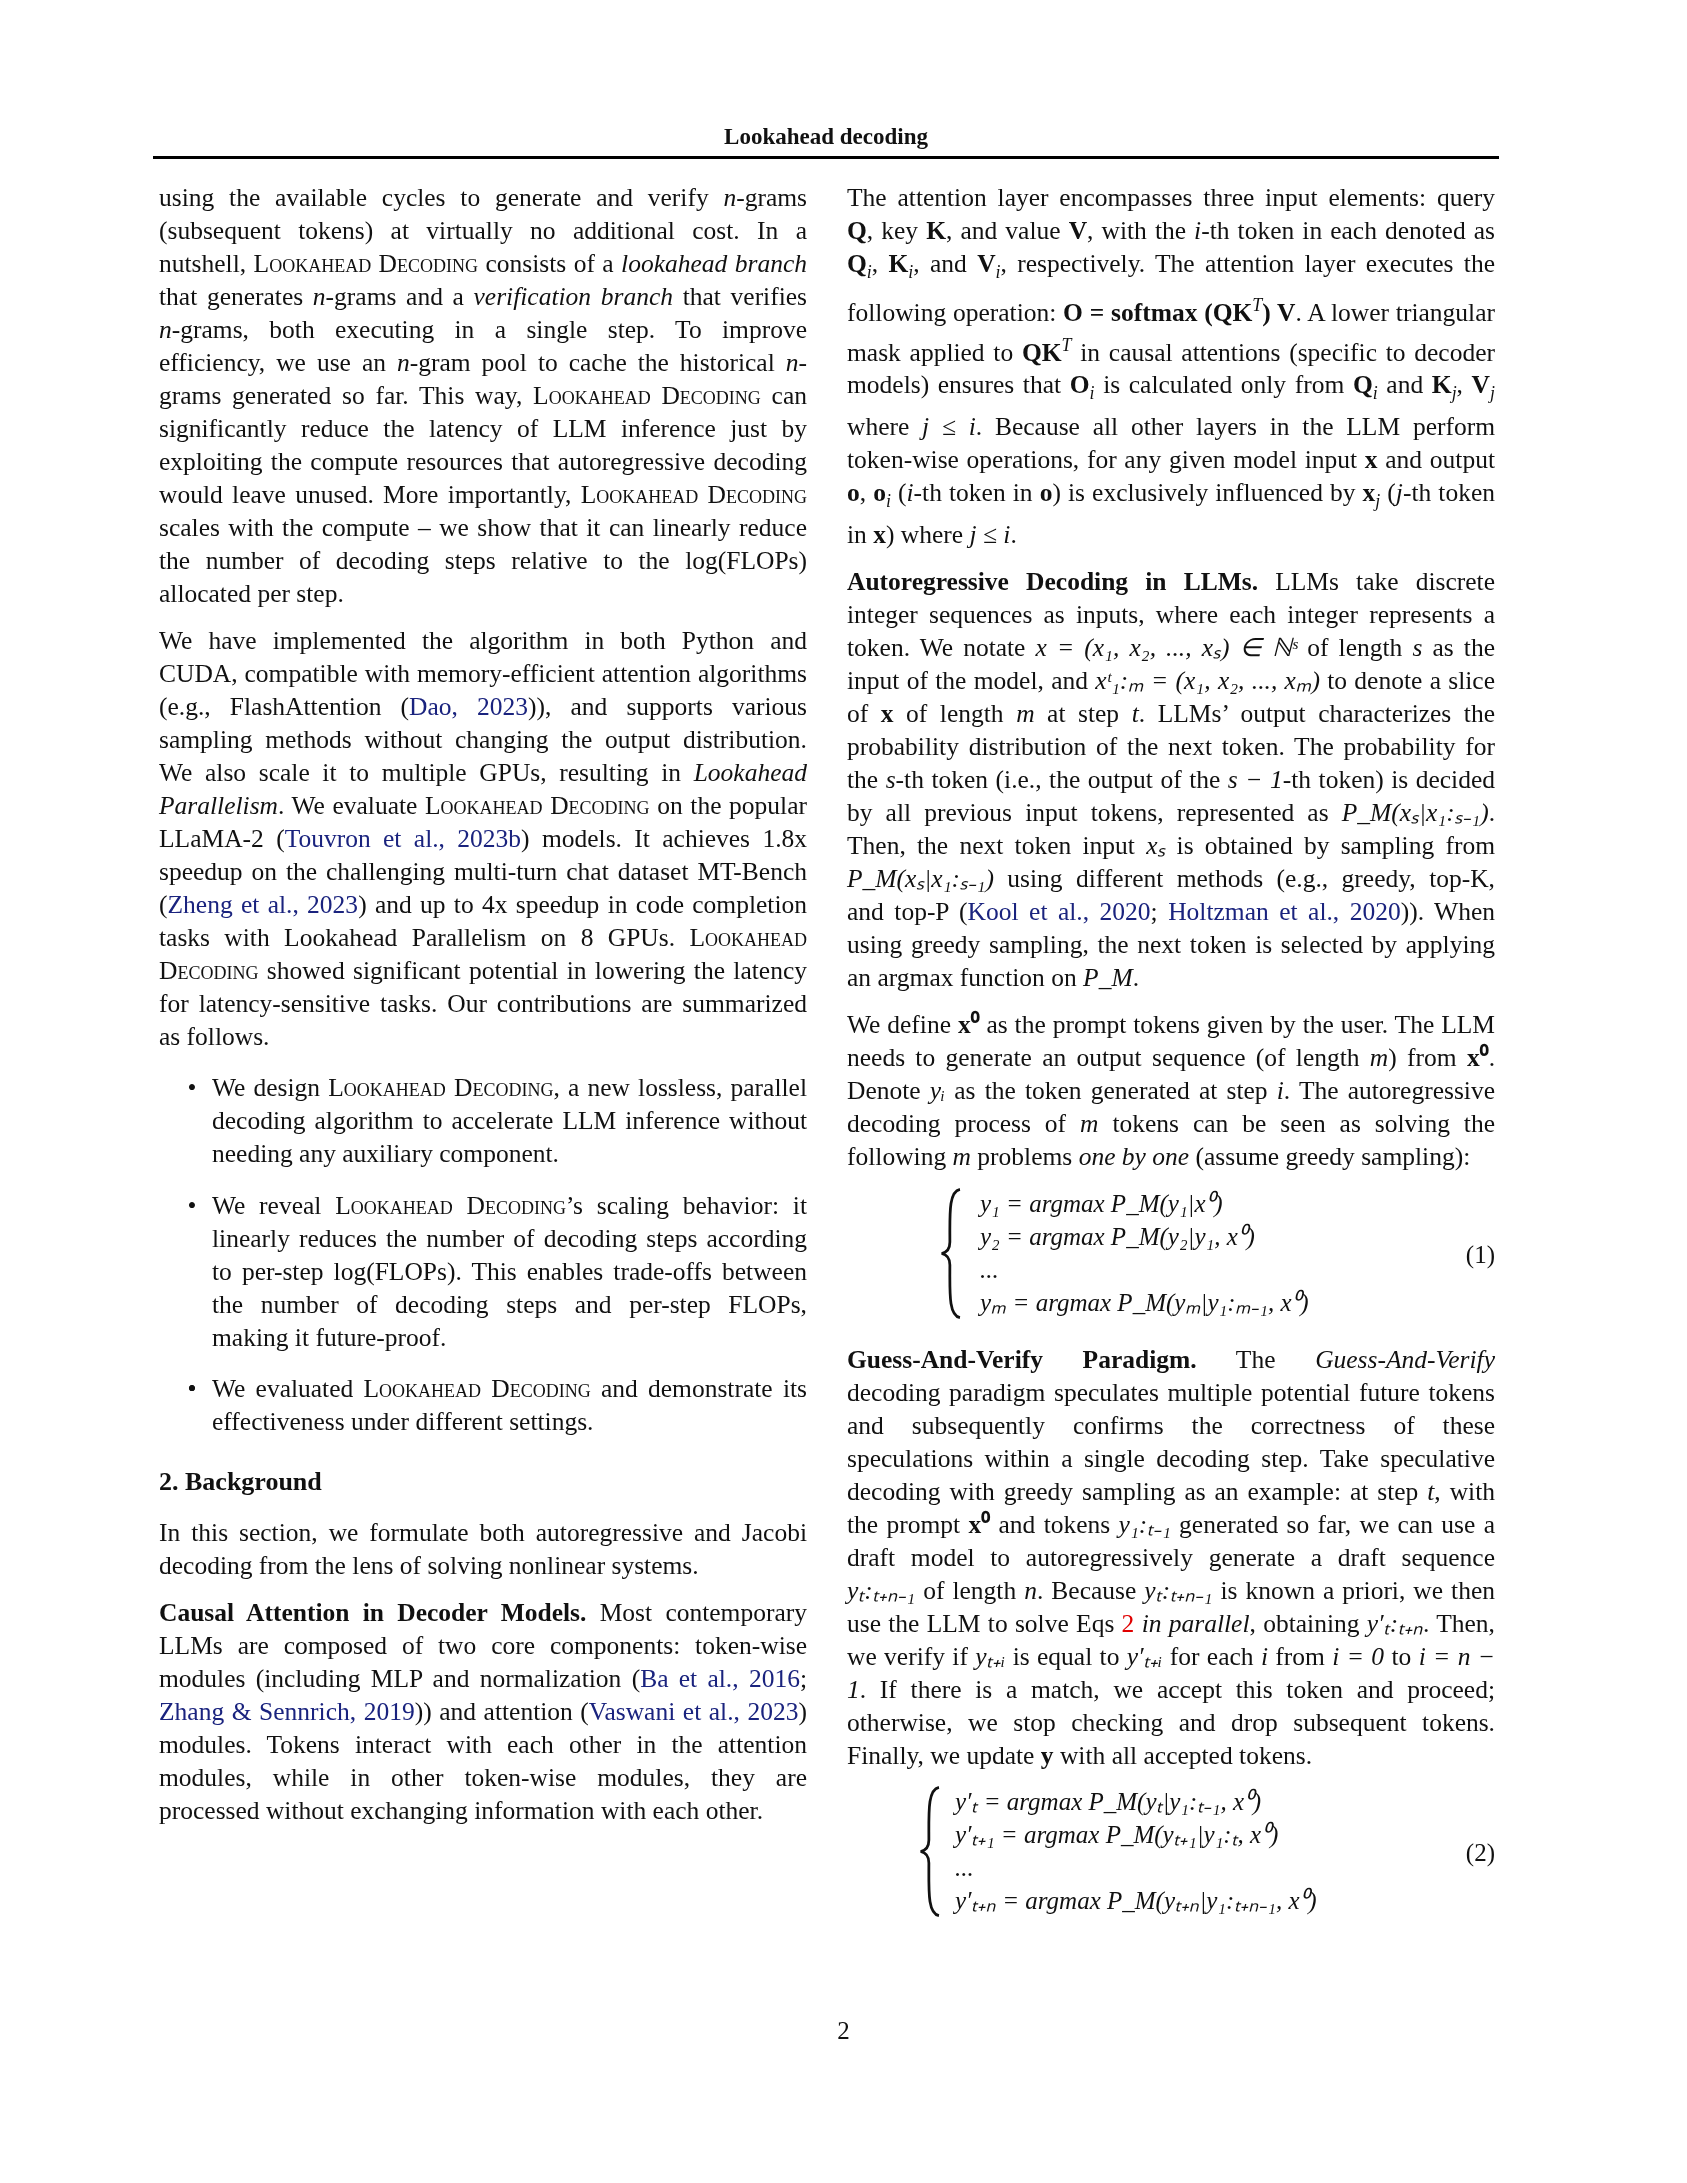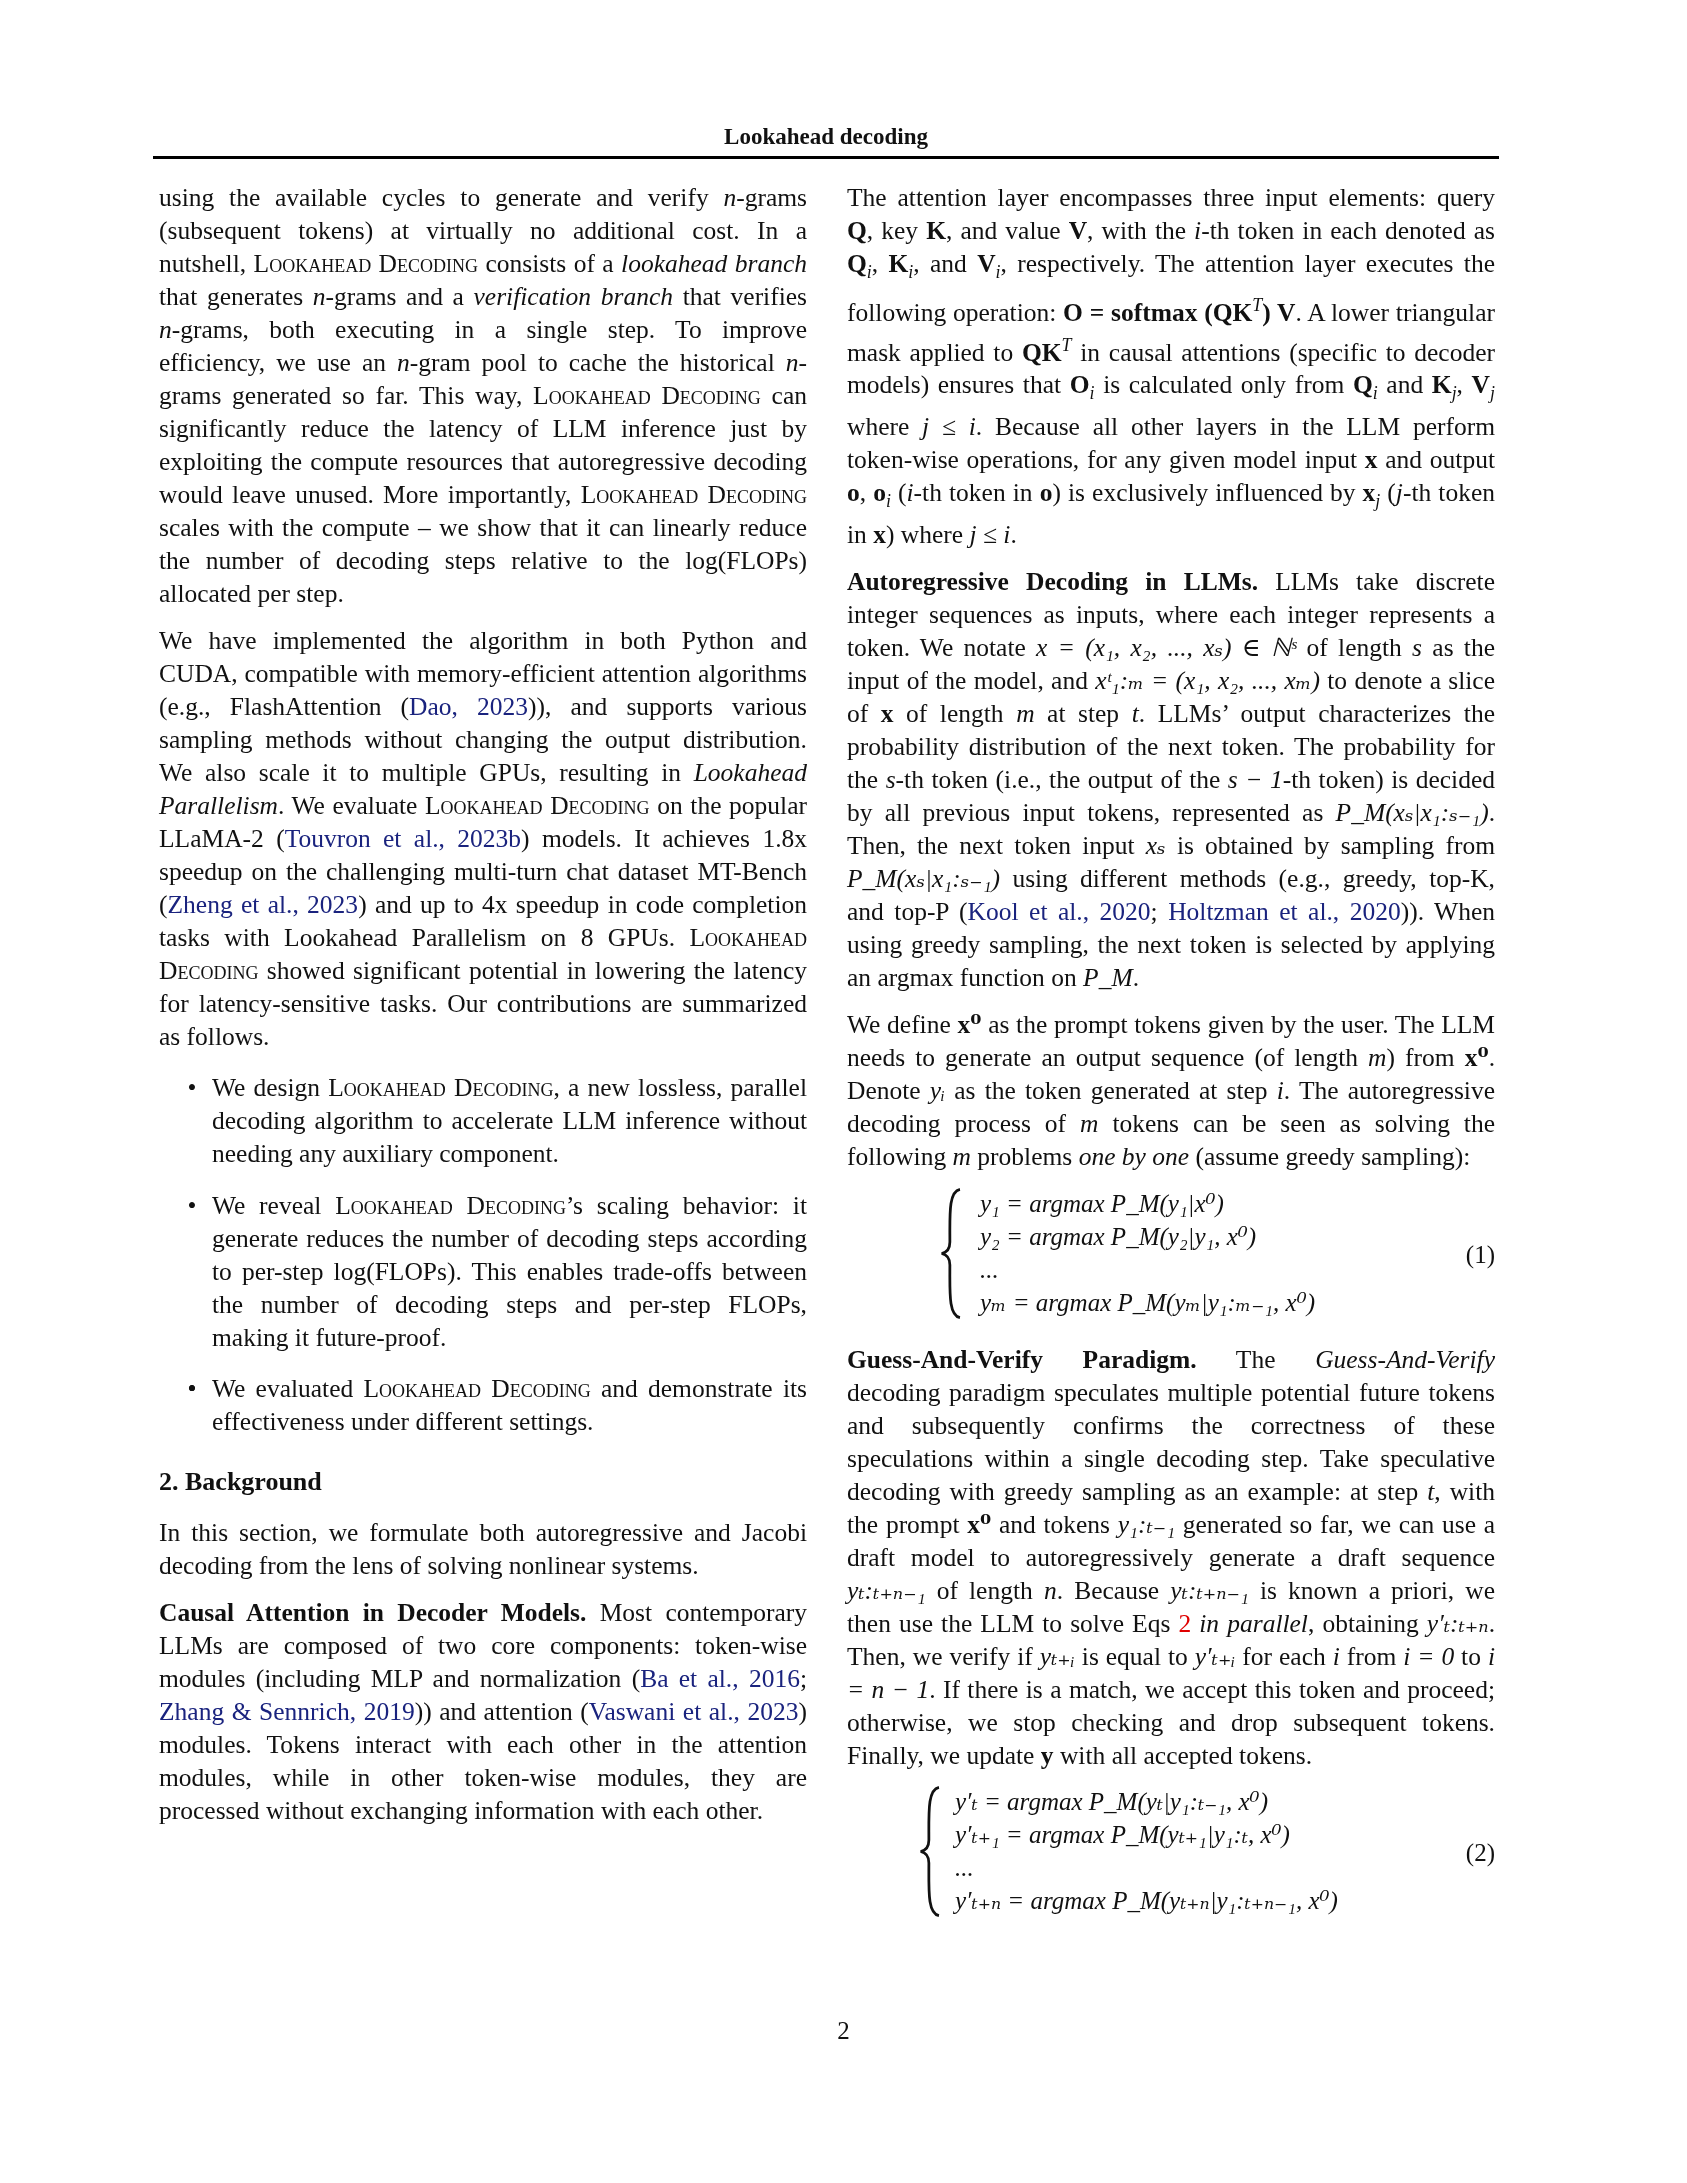--- a/index.html
+++ b/index.html
@@ -10,21 +10,21 @@
   }
   .running-head {
     position: absolute; left: 153px; top: 123px; width: 1346px;
     text-align: center; font-weight: bold; font-size: 23px; line-height: 27.6px;
   }
   .head-rule {
     position: absolute; left: 153px; top: 156px; width: 1346px; height: 2.8px; background: #000;
   }
   .col { position: absolute; top: 181px; width: 648px; font-size: 25.5px; line-height: 33px; text-align: justify; }
   .col.left { left: 159px; }
-  .col.right { left: 847px; }
+  .col.right { left: 847px; font-family: Liberation Serif, serif; }
   p { margin: 0 0 13.8px 0; }
   .sc { font-variant: small-caps; }
   .cite { color: #1a237e; }
   .ref-red { color: #e00000; }
   .math { font-style: italic; }
   .runin { font-weight: bold; }
   ul.contrib { list-style: none; margin: 18.4px 0 13.8px 0; padding: 0; }
   ul.contrib li { position: relative; padding-left: 53px; margin-bottom: 18.4px; }
   ul.contrib li .bullet { position: absolute; left: 28.5px; top: 0; }
   h2.section {
@@ -50,21 +50,21 @@
   <p>
     <span>using the available cycles to generate and verify </span><span class="math">n</span><span>-grams (subsequent tokens) at virtually no additional cost. In a nutshell, </span><span class="sc">Lookahead Decoding</span><span> consists of a </span><em>lookahead branch</em><span> that generates </span><span class="math">n</span><span>-grams and a </span><em>verification branch</em><span> that verifies </span><span class="math">n</span><span>-grams, both executing in a single step. To improve efficiency, we use an </span><span class="math">n</span><span>-gram pool to cache the historical </span><span class="math">n</span><span>-grams generated so far. This way, </span><span class="sc">Lookahead Decoding</span><span> can significantly reduce the latency of LLM inference just by exploiting the compute resources that autoregressive decoding would leave unused. More importantly, </span><span class="sc">Lookahead Decoding</span><span> scales with the compute – we show that it can linearly reduce the number of decoding steps relative to the log(FLOPs) allocated per step.</span>
   </p>
 
   <p>
     <span>We have implemented the algorithm in both Python and CUDA, compatible with memory-efficient attention algorithms (e.g., FlashAttention (</span><a class="cite">Dao, 2023</a><span>)), and supports various sampling methods without changing the output distribution. We also scale it to multiple GPUs, resulting in </span><em>Lookahead Parallelism</em><span>. We evaluate </span><span class="sc">Lookahead Decoding</span><span> on the popular LLaMA-2 (</span><a class="cite">Touvron et al., 2023b</a><span>) models. It achieves 1.8x speedup on the challenging multi-turn chat dataset MT-Bench (</span><a class="cite">Zheng et al., 2023</a><span>) and up to 4x speedup in code completion tasks with Lookahead Parallelism on 8 GPUs. </span><span class="sc">Lookahead Decoding</span><span> showed significant potential in lowering the latency for latency-sensitive tasks. Our contributions are summarized as follows.</span>
   </p>
 
   <ul class="contrib">
     <li><span class="bullet">•</span><span>We design </span><span class="sc">Lookahead Decoding</span><span>, a new lossless, parallel decoding algorithm to accelerate LLM inference without needing any auxiliary component.</span></li>
-    <li><span class="bullet">•</span><span>We reveal </span><span class="sc">Lookahead Decoding</span><span>’s scaling behavior: it generate reduces the number of decoding steps according to per-step log(FLOPs). This enables trade-offs between the number of decoding steps and per-step FLOPs, making it future-proof.</span></li>
+    <li><span class="bullet">•</span><span>We reveal </span><span class="sc">Lookahead Decoding</span><span>’s scaling behavior: it linearly reduces the number of decoding steps according to per-step log(FLOPs). This enables trade-offs between the number of decoding steps and per-step FLOPs, making it future-proof.</span></li>
     <li><span class="bullet">•</span></li>
     <li><span class="bullet">•</span><span>We evaluated </span><span class="sc">Lookahead Decoding</span><span> and demonstrate its effectiveness under different settings.</span></li>
   </ul>
 
   <h2 class="section">2. Background</h2>
 
   <p>In this section, we formulate both autoregressive and Jacobi decoding from the lens of solving nonlinear systems.</p>
 
   <p>
     <span class="runin">Causal Attention in Decoder Models.</span><span> Most contemporary LLMs are composed of two core components: token-wise modules (including MLP and normalization (</span><a class="cite">Ba et al., 2016</a><span>; </span><a class="cite">Zhang &amp; Sennrich, 2019</a><span>)) and attention (</span><a class="cite">Vaswani et al., 2023</a><span>) modules. Tokens interact with each other in the attention modules, while in other token-wise modules, they are processed without exchanging information with each other.</span>

